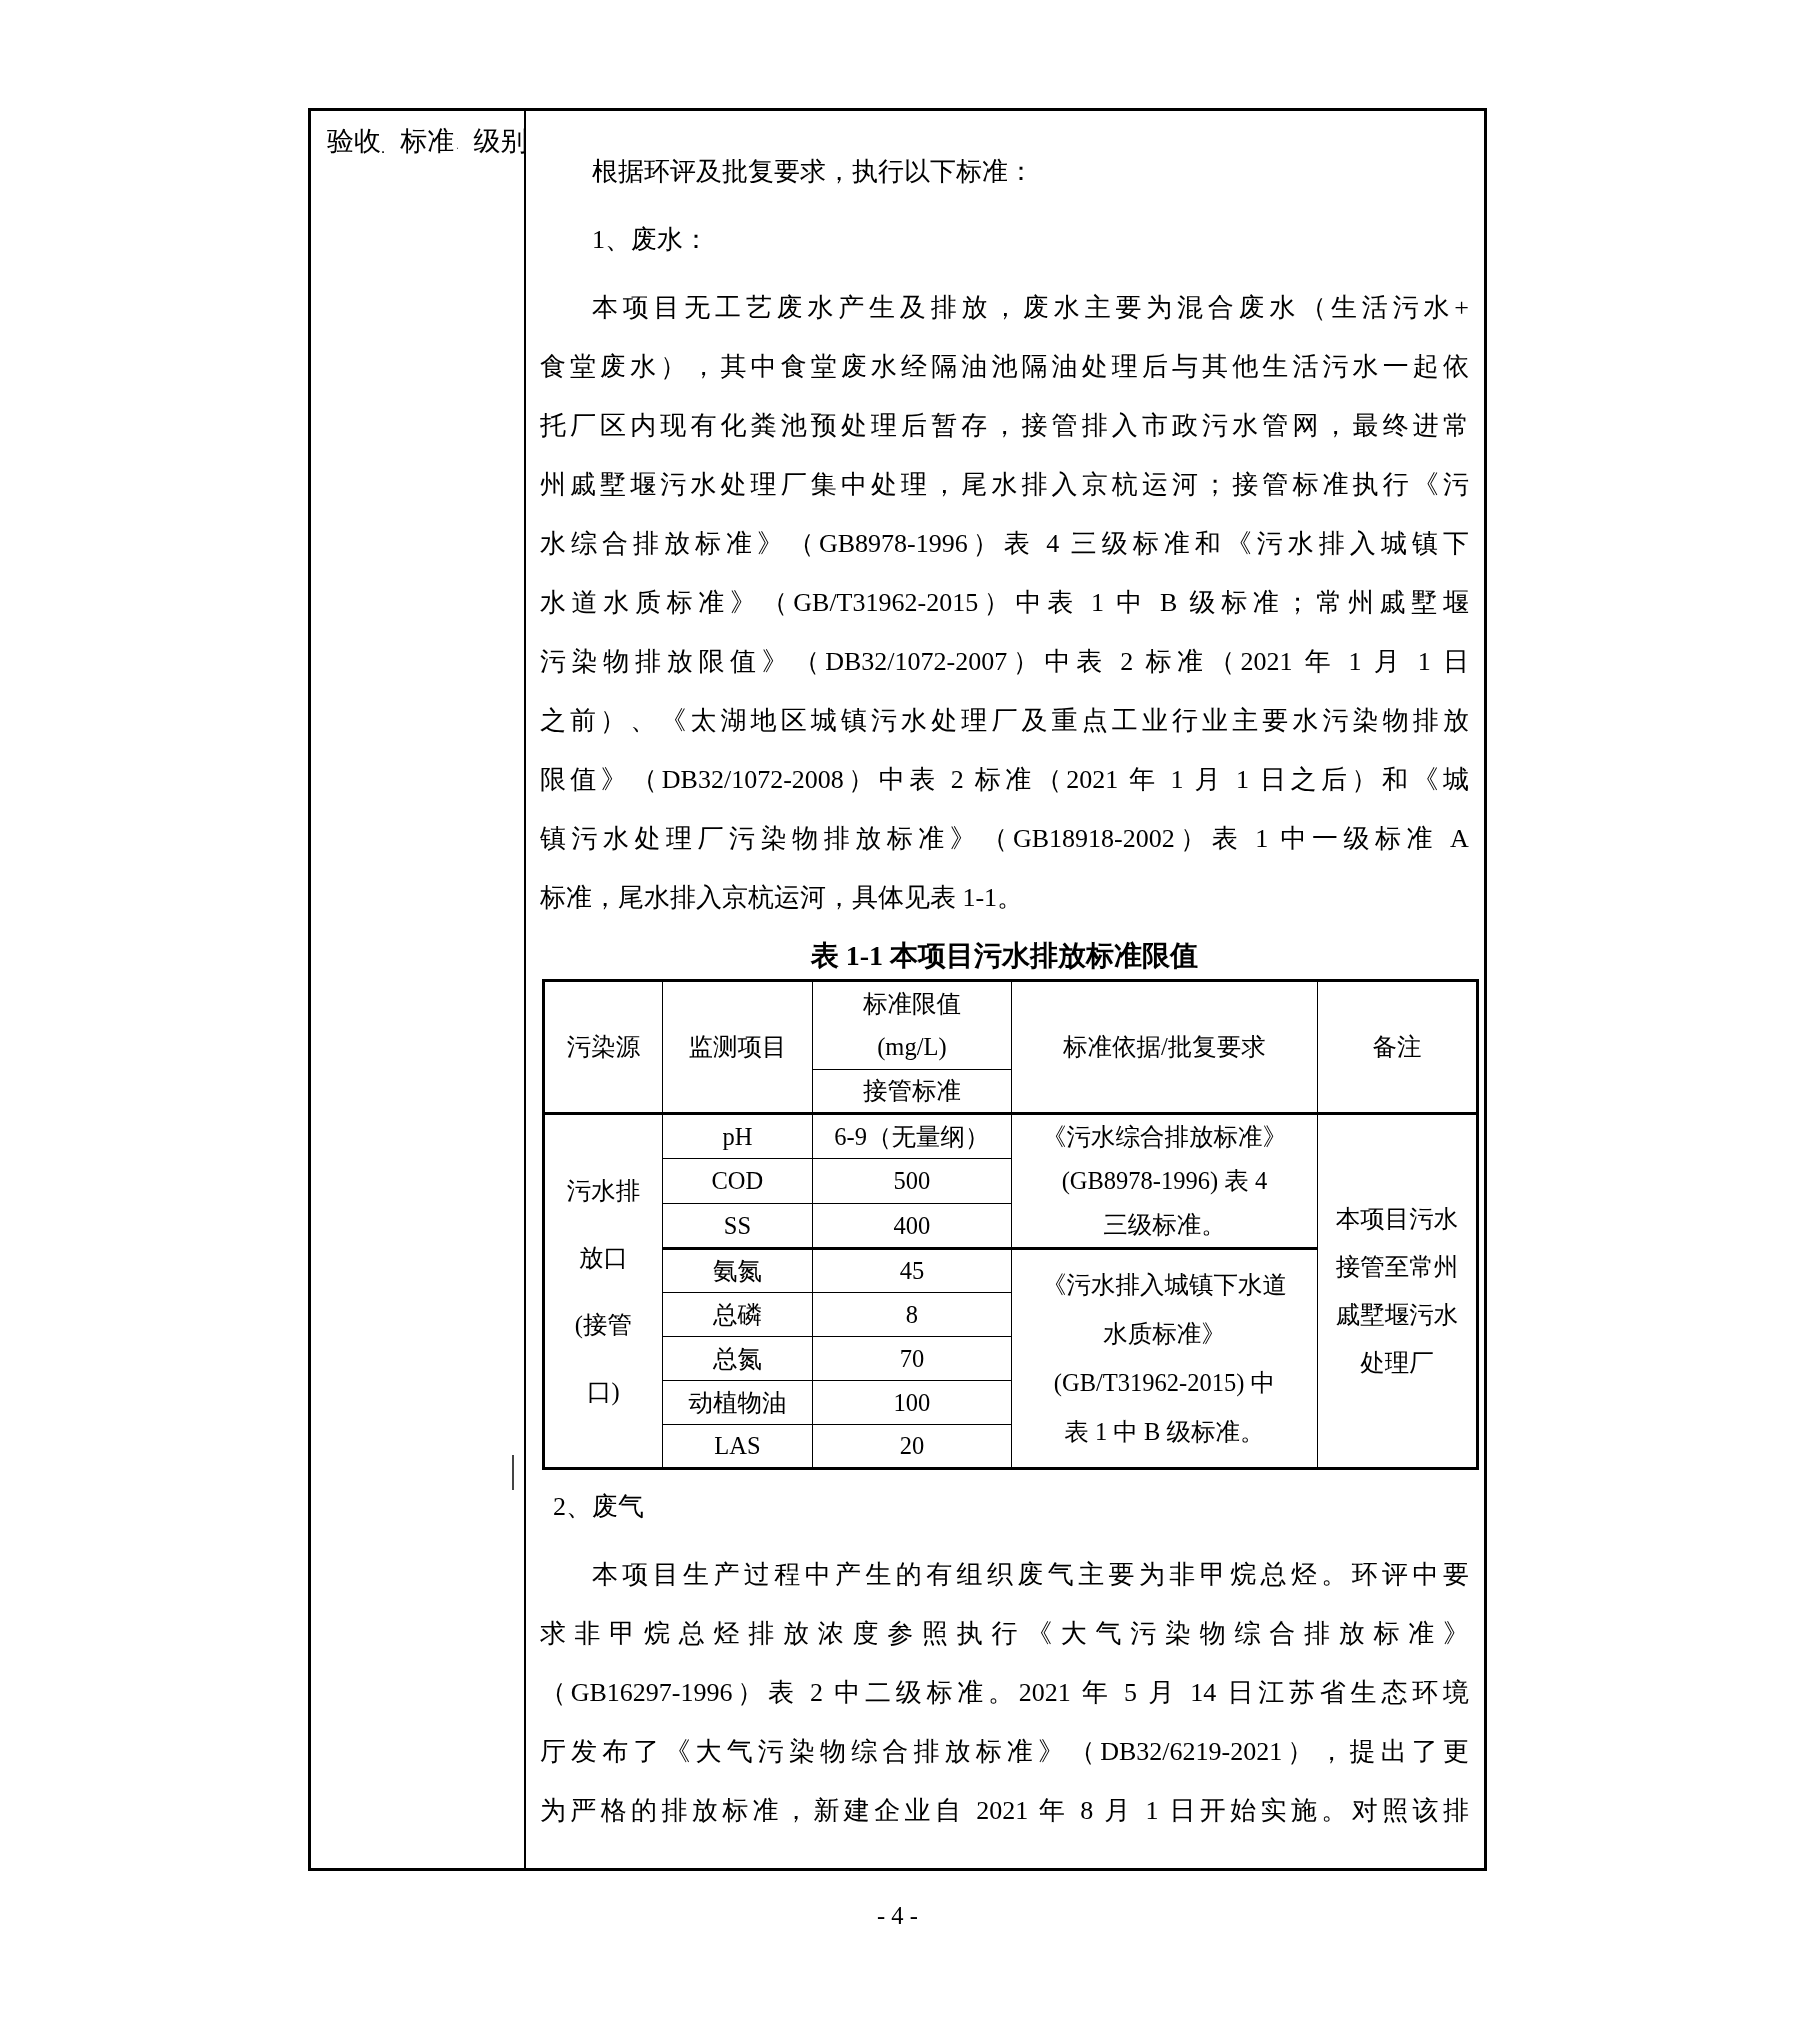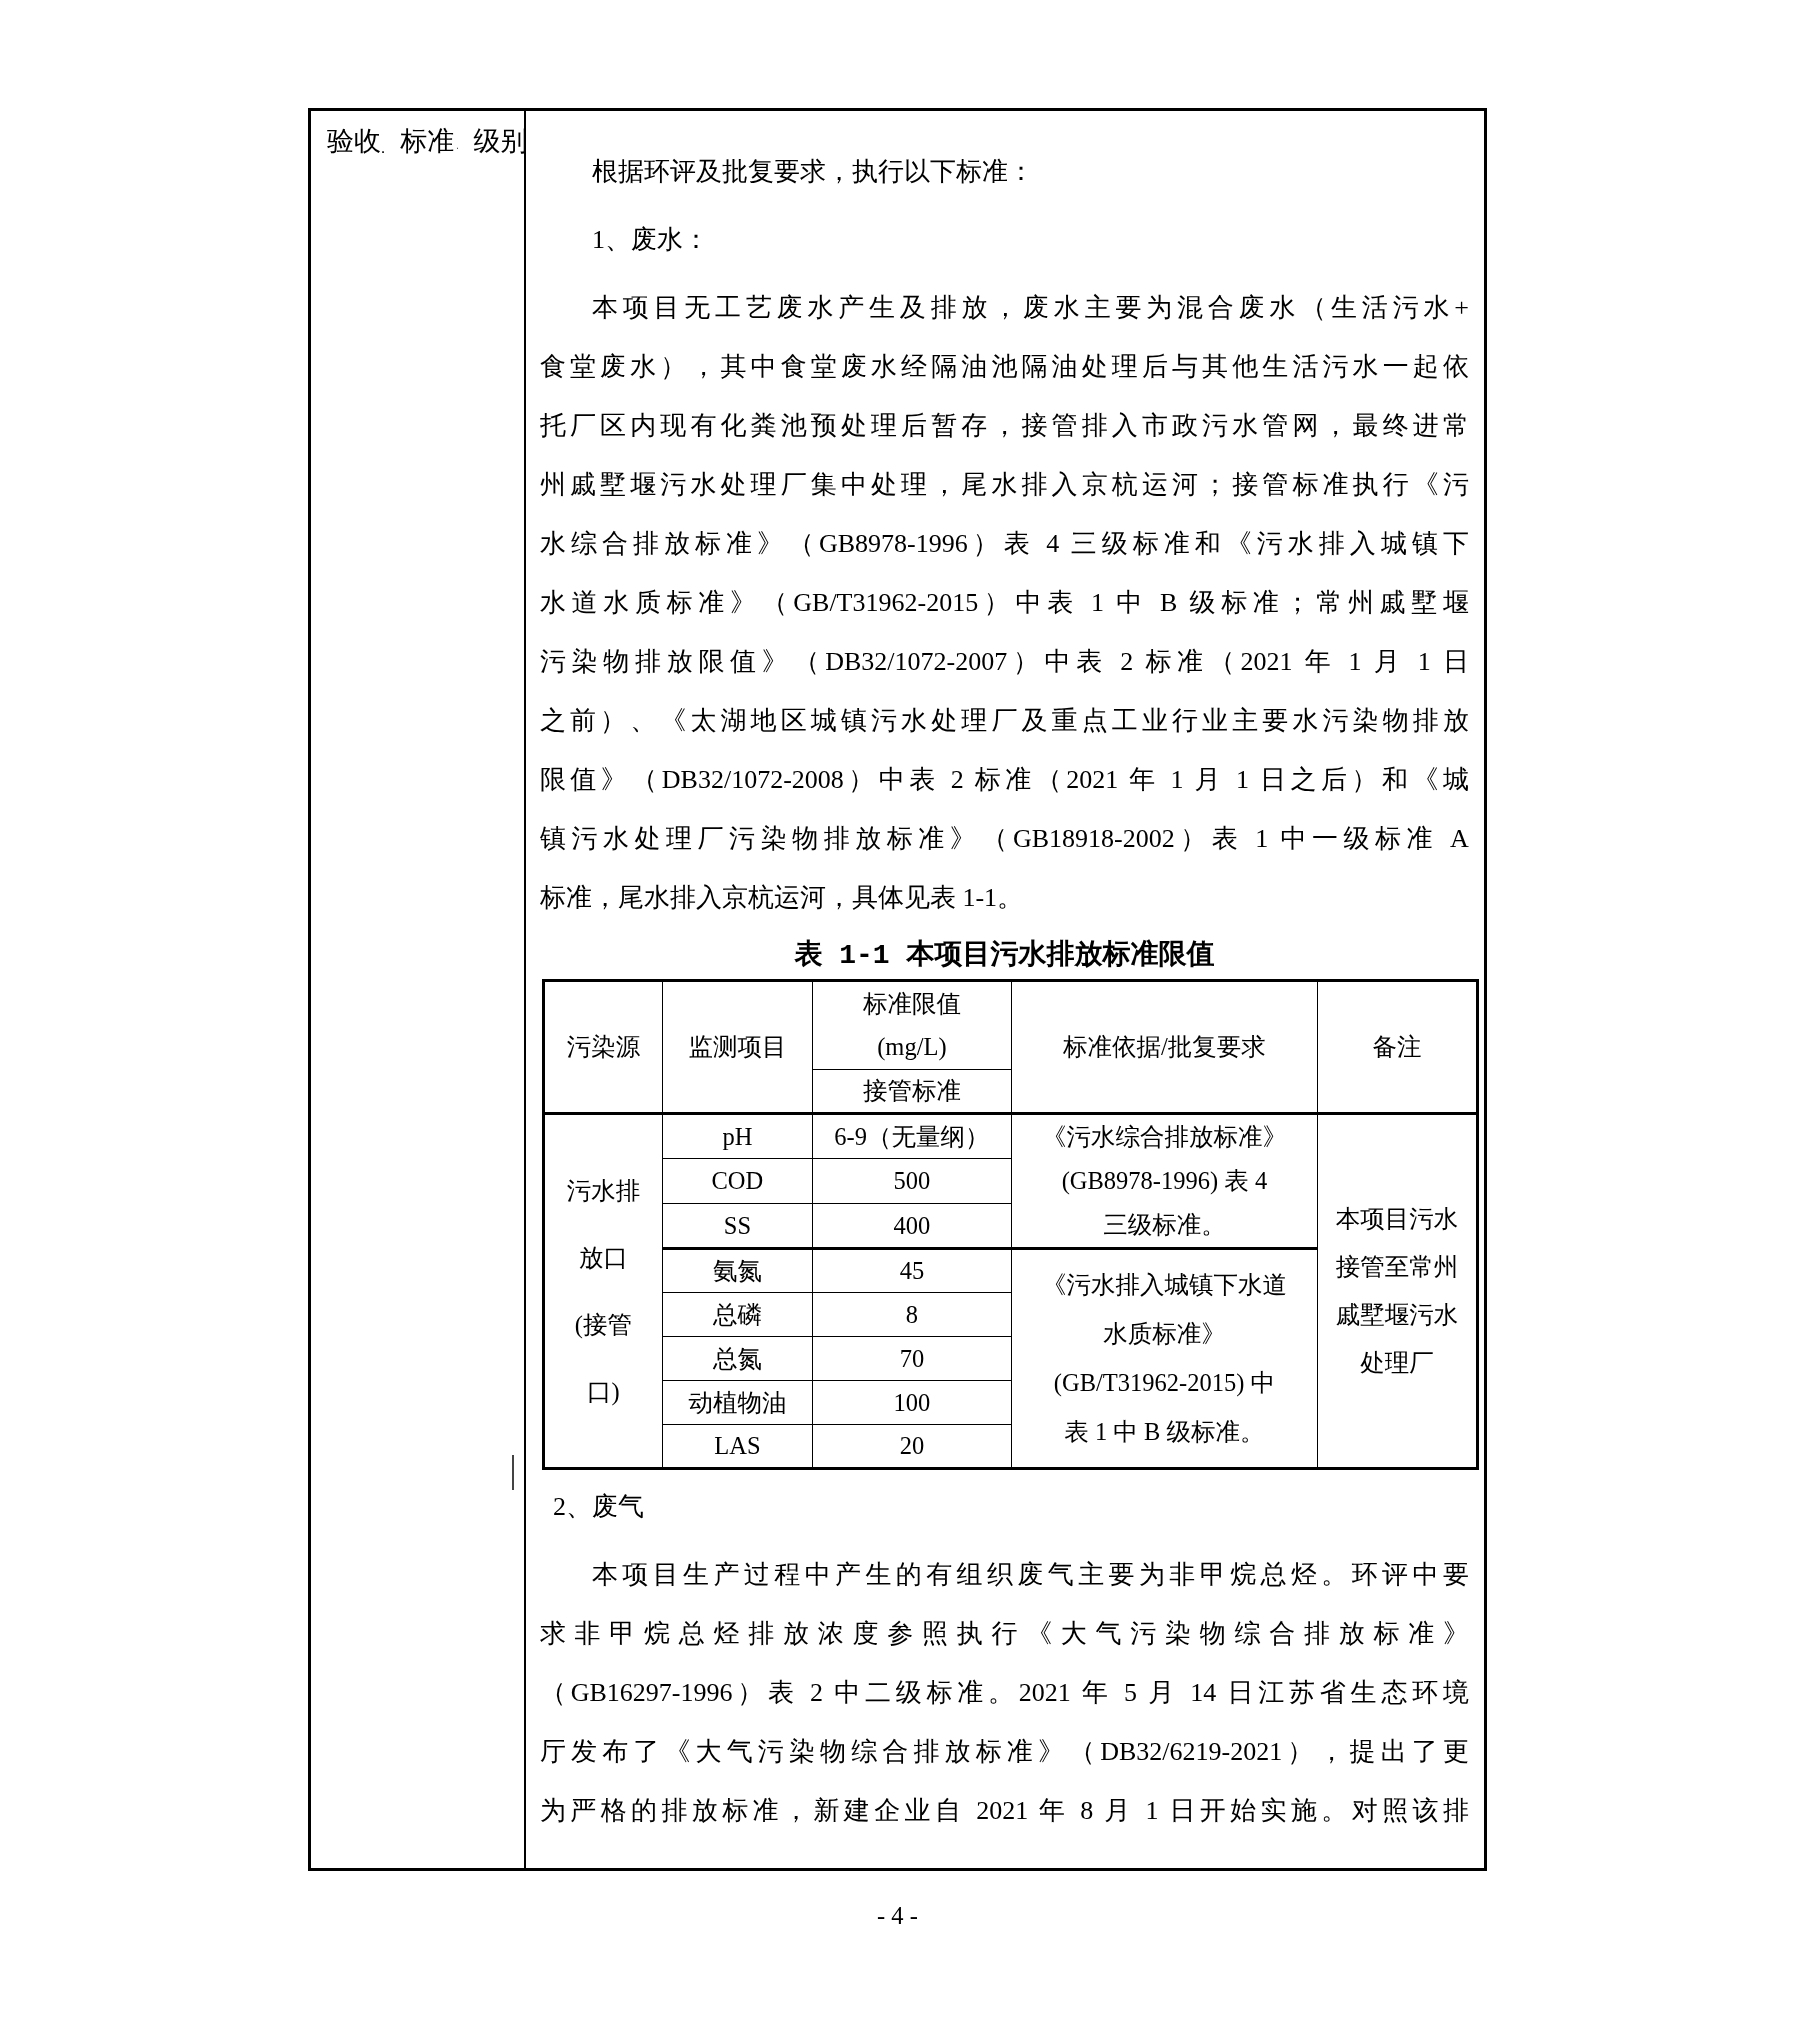--- a/index.html
+++ b/index.html
@@ -39,21 +39,21 @@
   }
   
   .para{margin:9px;}
   .para .line{white-space:nowrap;overflow:hidden;text-align:left;}
   .para .line.just{text-align:justify;text-align-last:justify;}
   .para.indent .line.first{text-indent:2em;}
   .para.indent-half .line.first{text-indent:0.5em;}
   
   .table-title{
     font-weight:bold;font-size:28px;line-height:39px;
-    text-align:center;margin:4.9px 0 3.7px 0;font-family:Liberation Mono, monospace;
+    text-align:center;margin:4.9px 0 3.7px 0;
   }
   table.limits{
     border-collapse:collapse;table-layout:fixed;
     width:934px;margin-left:11px;
     border:3.1px solid #000;
   }
   table.limits td{
     border:1.8px solid #000;
     text-align:center;vertical-align:middle;
     font-size:24.5px;line-height:37px;

